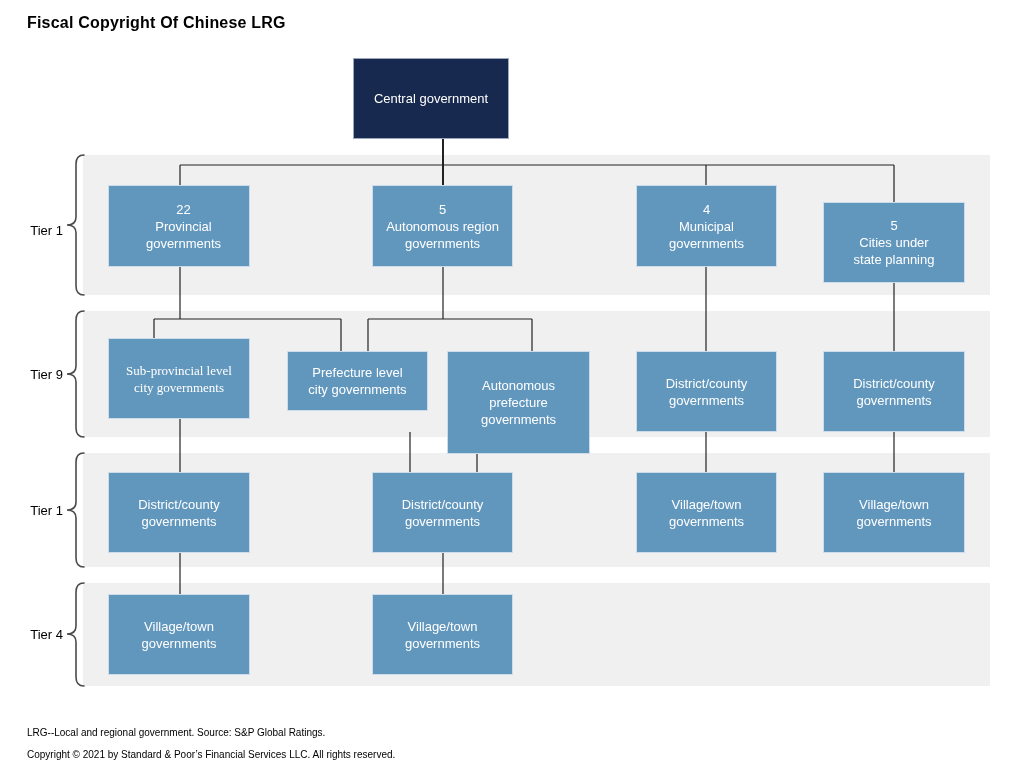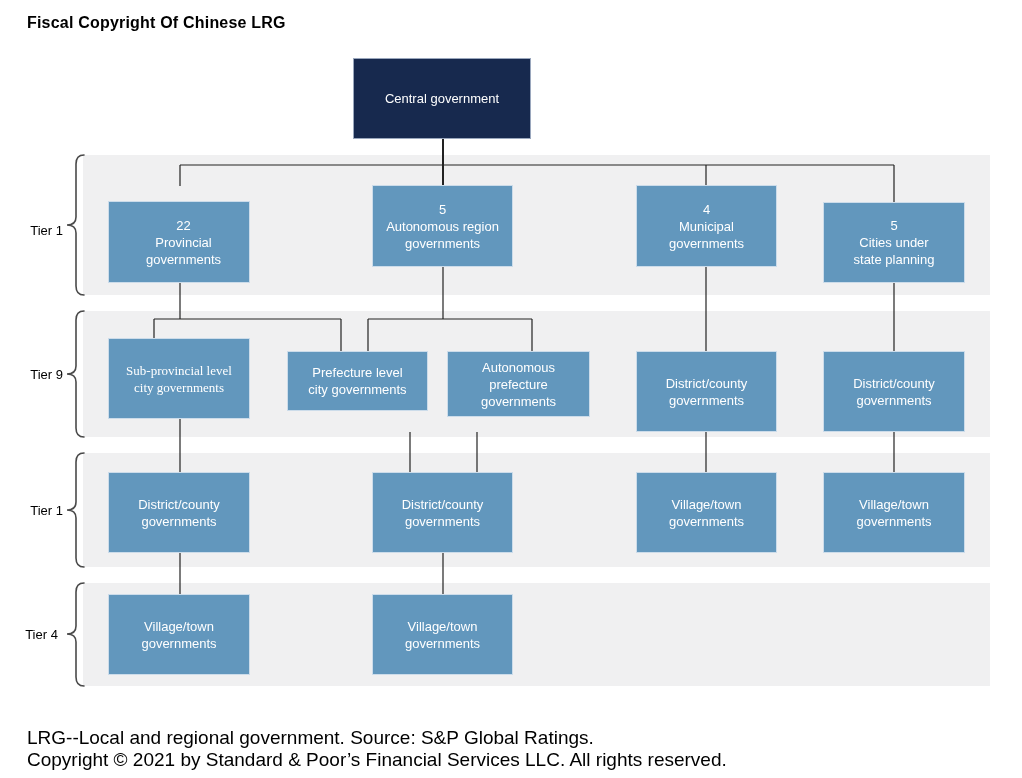--- a/index.html
+++ b/index.html
@@ -36,21 +36,21 @@
     text-align:center;color:var(--text-on-node);font-size:13px;line-height:17px;
     white-space:pre-line;box-sizing:border-box;
   }
   .node.blue{background:var(--node-blue);border:1px solid var(--node-border);}
   .node.navy{background:var(--node-navy);border:1px solid #9aa7bd;}
   .tier-label{
     position:absolute;left:20px;width:43px;text-align:right;
     font-size:13px;line-height:14px;color:#000;
   }
   .footnote{
-    position:absolute;left:27px;font-size:19px;color:#000;
+    position:absolute;left:27px;font-size:10px;color:#000;
   }
 </style>
 </head>
 <body>
 
 <div class="canvas">
 
   <div class="chart-title">Fiscal Copyright Of Chinese LRG</div>
 
   <div class="band t1"></div>
@@ -91,42 +91,42 @@
 
     <path class="brace" d="M84 155 Q76 155 76 164 L76 217 Q76 225 67 225 Q76 225 76 233 L76 286 Q76 295 84 295"></path>
     <path class="brace" d="M84 311 Q76 311 76 320 L76 366 Q76 374 67 374 Q76 374 76 382 L76 428 Q76 437 84 437"></path>
     <path class="brace" d="M84 453 Q76 453 76 462 L76 502 Q76 510 67 510 Q76 510 76 518 L76 558 Q76 567 84 567"></path>
     <path class="brace" d="M84 583 Q76 583 76 592 L76 626 Q76 634 67 634 Q76 634 76 642 L76 677 Q76 686 84 686"></path>
   </svg>
 
   <div class="tier-label" style="top:224px;">Tier 1</div>
   <div class="tier-label" style="top:368px;">Tier 9</div>
   <div class="tier-label" style="top:504px;">Tier 1</div>
-  <div class="tier-label" style="top:628px;text-align:center;">Tier 4</div>
+  <div class="tier-label" style="top:628px;">Tier 4</div>
 
-  <div class="node navy" style="left:353px;top:58px;width:178px;height:81px;">Central government</div>
+  <div class="node navy" style="left:353px;top:58px;width:156px;height:81px;">Central government</div>
 
-  <div class="node blue" style="left:108px;top:201px;width:142px;height:82px;padding-left:9px;">22
+  <div class="node blue" style="left:108px;top:185px;width:142px;height:82px;padding-left:9px;">22
 Provincial
 governments</div>
   <div class="node blue" style="left:372px;top:185px;width:141px;height:82px;">5
 Autonomous region
 governments</div>
   <div class="node blue" style="left:636px;top:185px;width:141px;height:82px;">4
 Municipal
 governments</div>
   <div class="node blue" style="left:823px;top:202px;width:142px;height:81px;">5
 Cities under
 state planning</div>
 
   <div class="node blue" style="left:108px;top:338px;width:142px;height:81px;font-family:Liberation Serif, serif;">Sub-provincial level
 city governments</div>
   <div class="node blue" style="left:287px;top:351px;width:141px;height:60px;">Prefecture level
 city governments</div>
-  <div class="node blue" style="left:447px;top:351px;width:143px;height:66px;">Autonomous
+  <div class="node blue" style="left:447px;top:351px;width:143px;height:103px;">Autonomous
 prefecture
 governments</div>
   <div class="node blue" style="left:636px;top:351px;width:141px;height:81px;">District/county
 governments</div>
   <div class="node blue" style="left:823px;top:351px;width:142px;height:81px;">District/county
 governments</div>
 
   <div class="node blue" style="left:108px;top:472px;width:142px;height:81px;">District/county
 governments</div>
   <div class="node blue" style="left:372px;top:472px;width:141px;height:81px;">District/county

